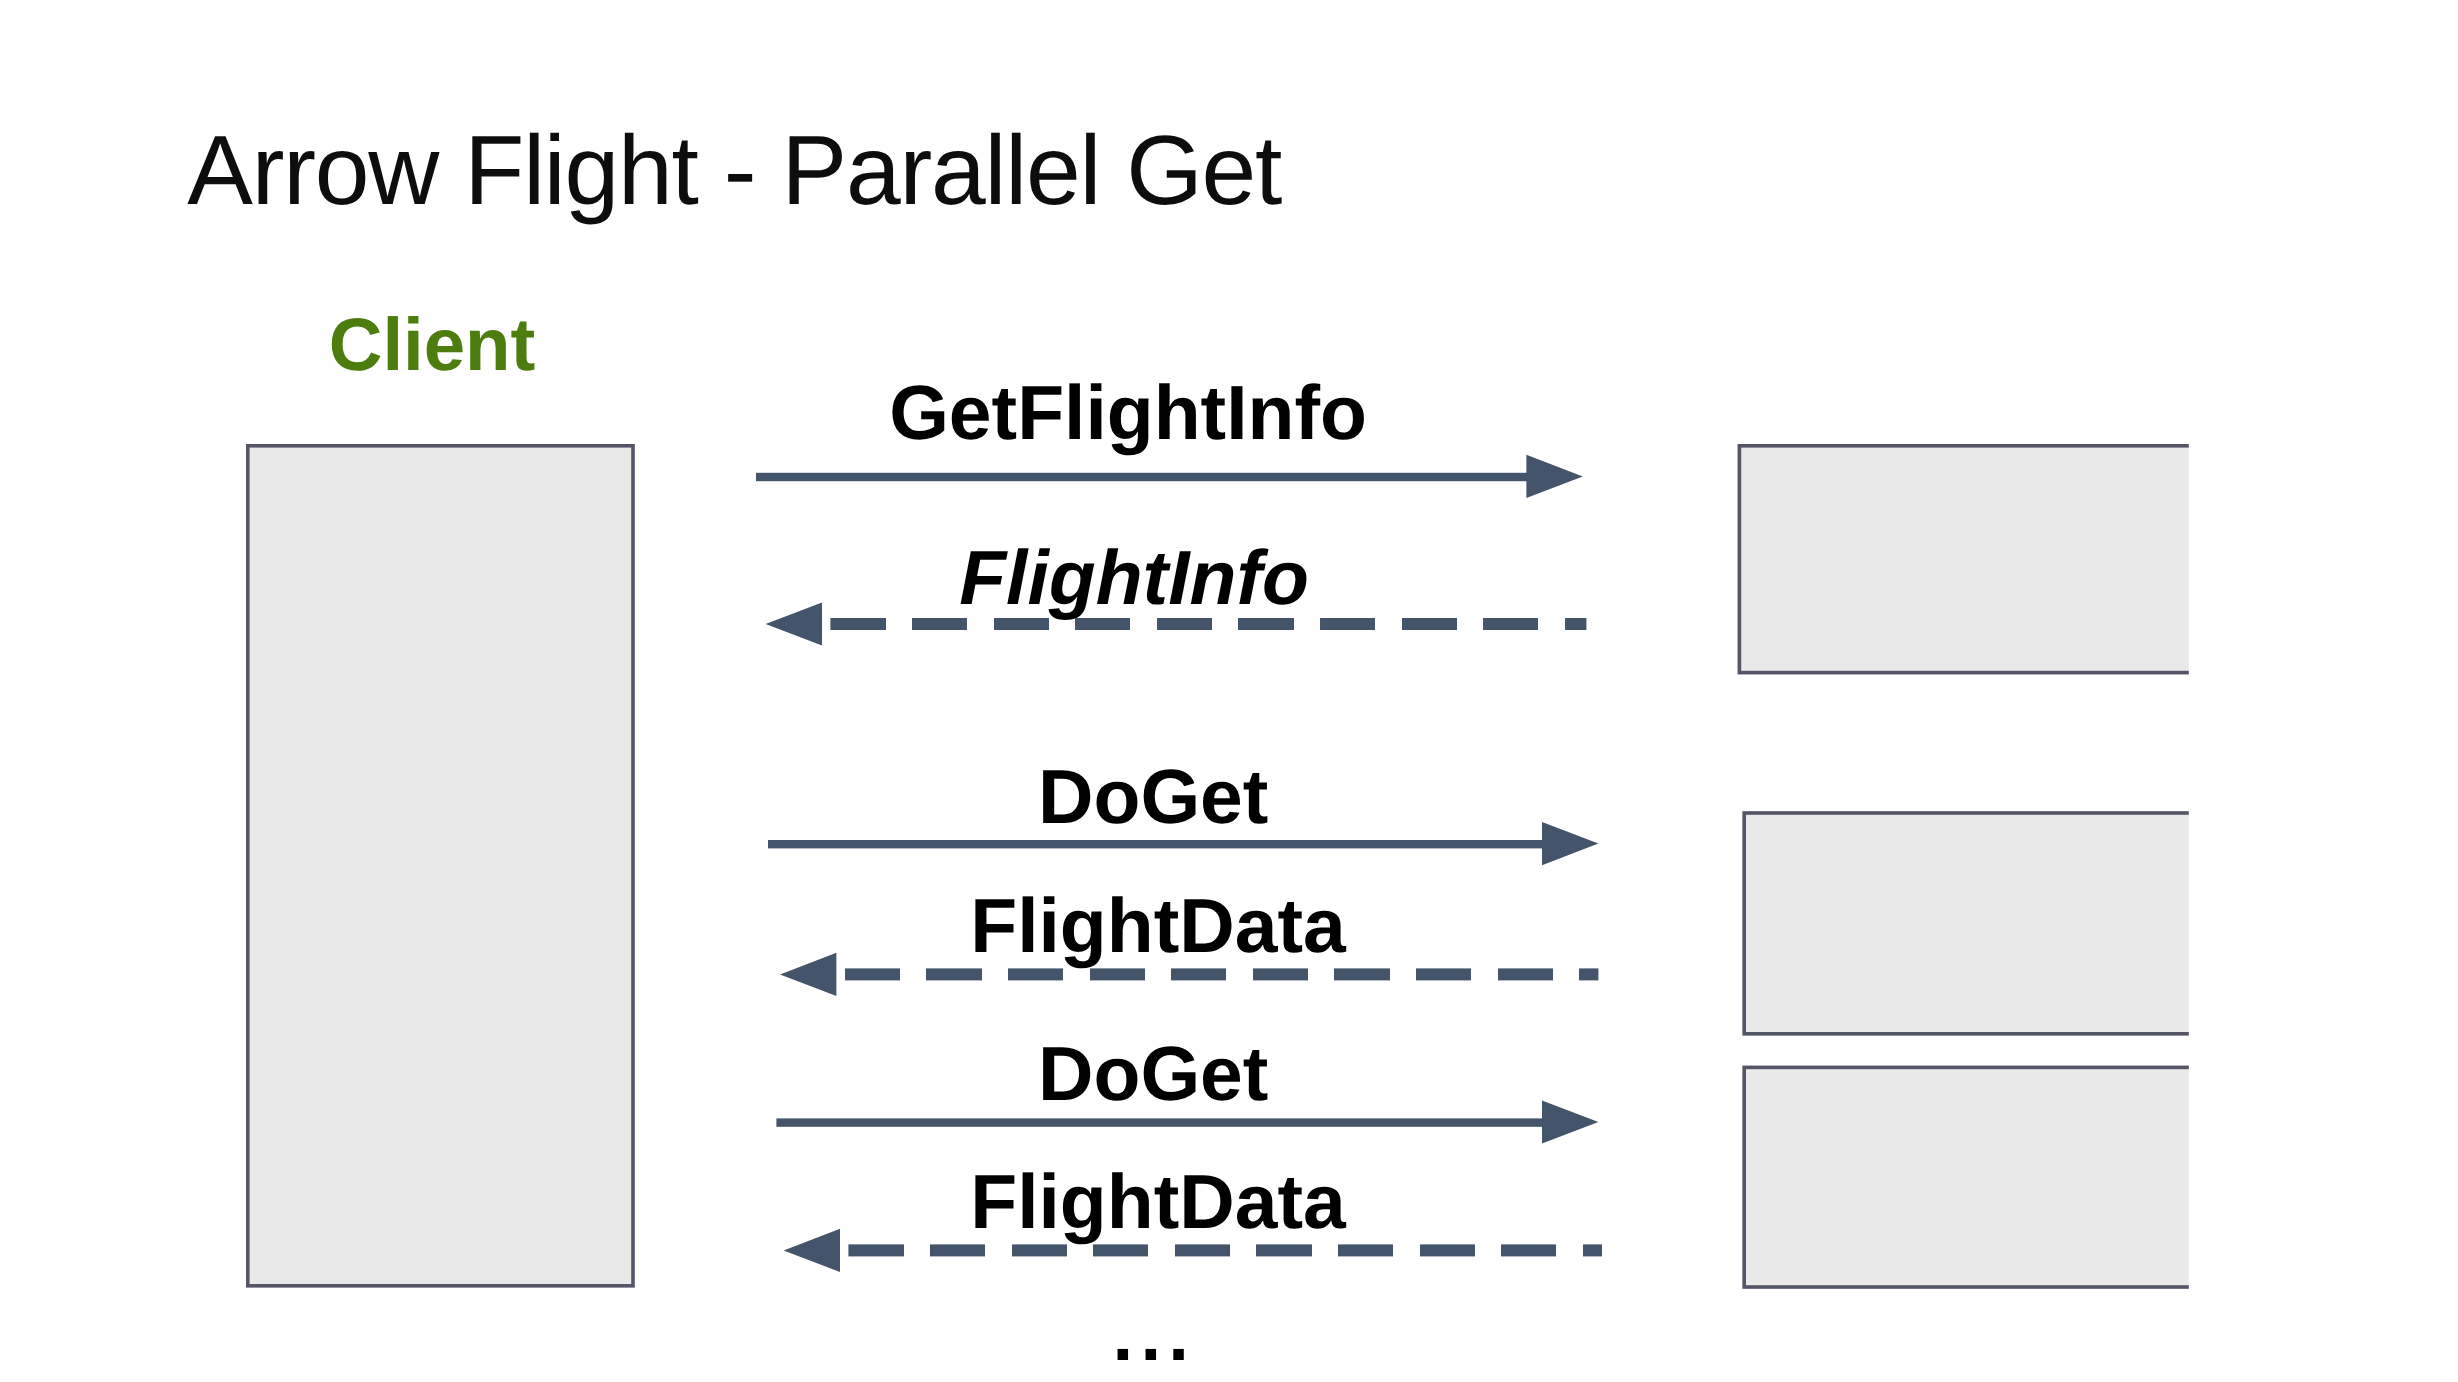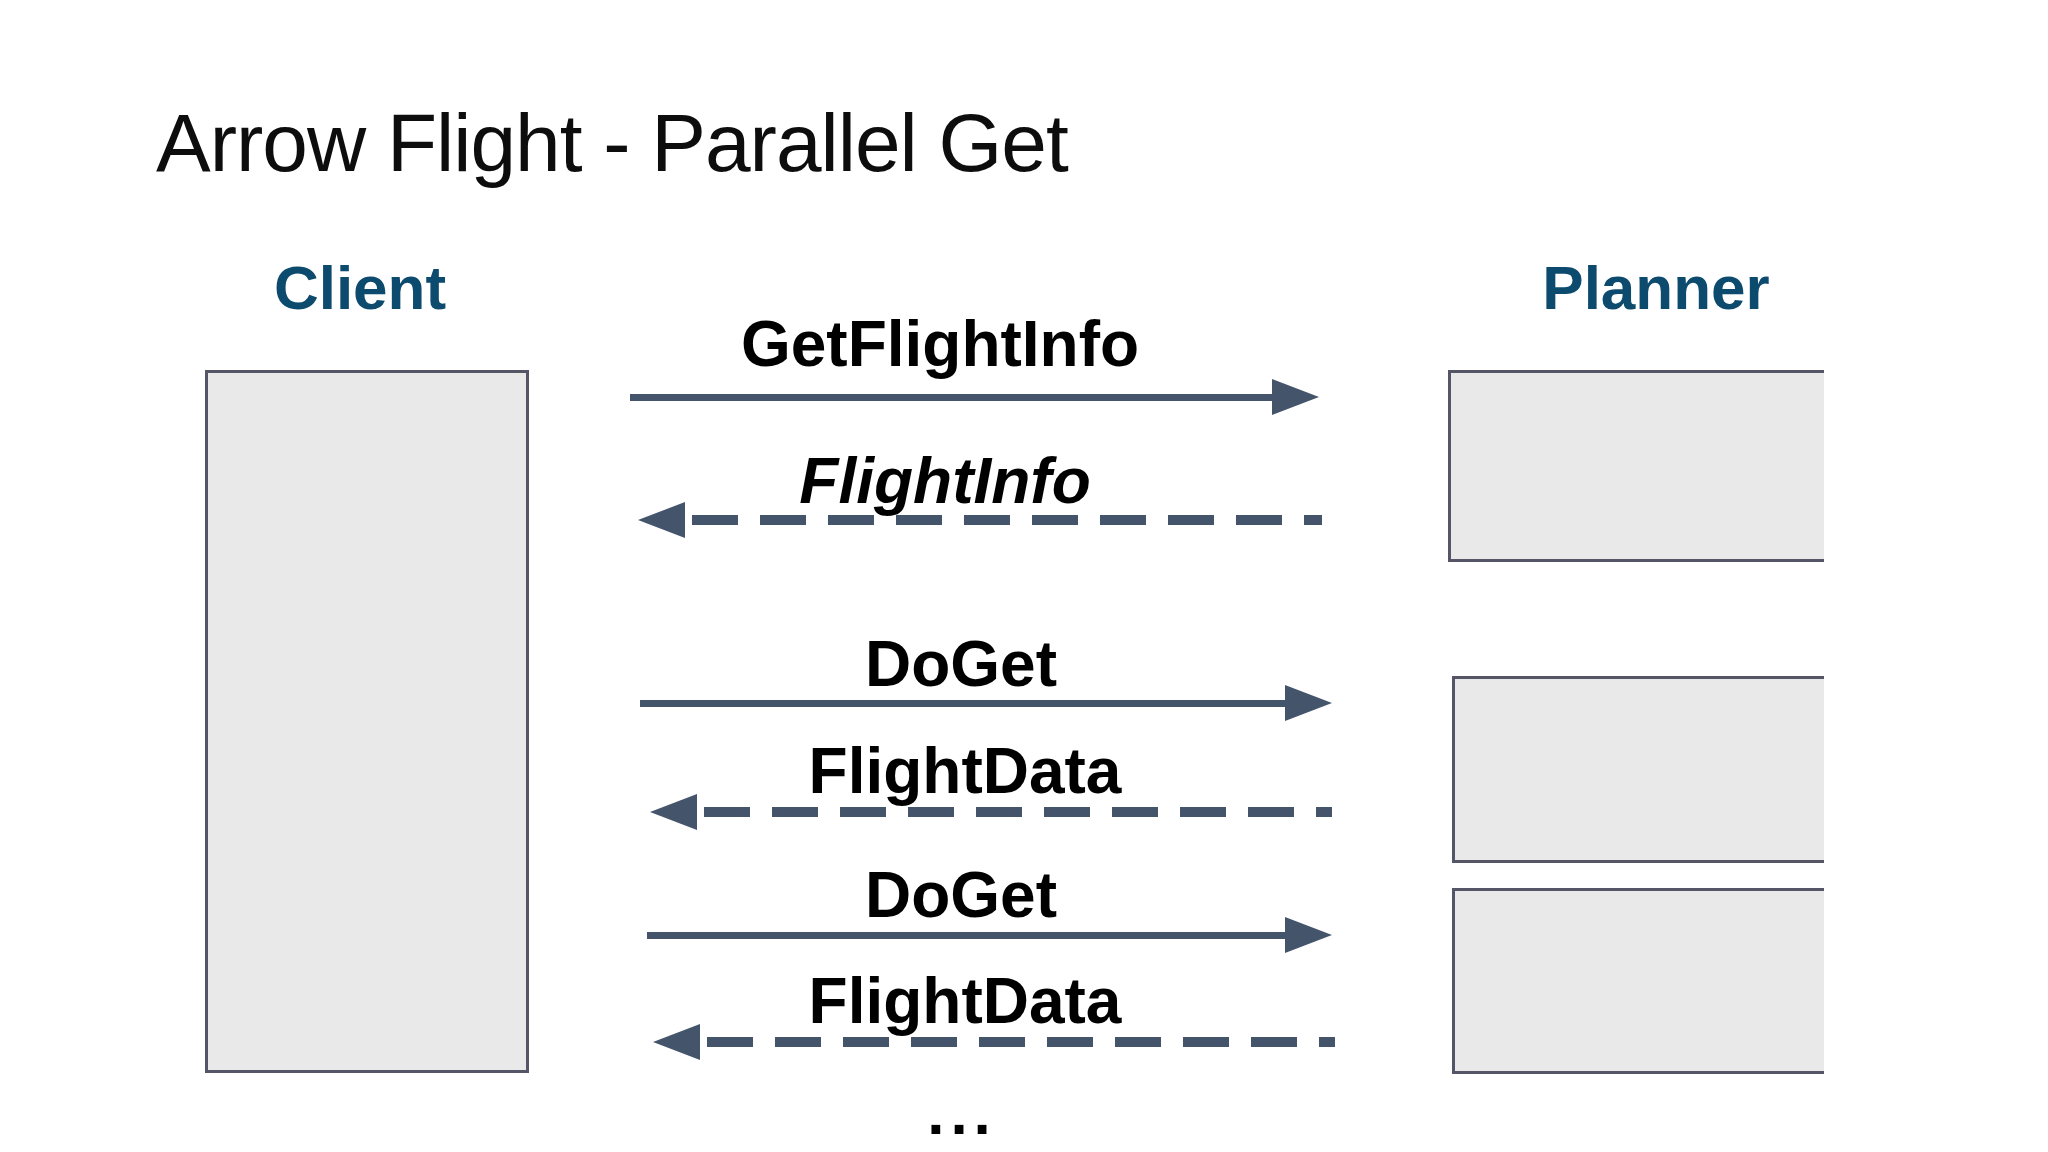--- a/index.html
+++ b/index.html
@@ -17,21 +17,21 @@
     font-weight:400;
     letter-spacing:-1px;
     color:#0d0d0d;
     white-space:nowrap;
   }
   .col-header{
     position:absolute;
     transform:translateX(-50%);
     font-size:62px;
     font-weight:700;
-    color:#0c4a6e;
+    color:#4d7c0f;
     white-space:nowrap;
   }
   .box{
     position:absolute;
     background:#e9e9ea;
     border:3px solid #545668;
     box-sizing:border-box;
   }
   .msg-label{
     position:absolute;
@@ -77,21 +77,20 @@
   }
 </style>
 </head>
 <body>
 
 <div class="canvas">
 
   <div class="slide-title">Arrow Flight - Parallel Get</div>
 
   <div class="col-header" style="left:360px;top:252px;">Client</div>
-  <div class="col-header" style="left:1656px;top:252px;">Planner</div>
 
   <div class="box" style="left:205px;top:370px;width:324px;height:703px;"></div>
   <div class="box" style="left:1448px;top:370px;width:454px;height:192px;"></div>
   <div class="box" style="left:1452px;top:676px;width:454px;height:187px;"></div>
   <div class="box" style="left:1452px;top:888px;width:454px;height:186px;"></div>
 
   <div>
     <div class="msg-label" style="left:940px;top:312px;">GetFlightInfo</div>
     <div class="arrow-line-solid" style="left:630px;top:394px;width:645px;"></div>
     <div class="arrow-head-right" style="left:1272px;top:379px;"></div>

